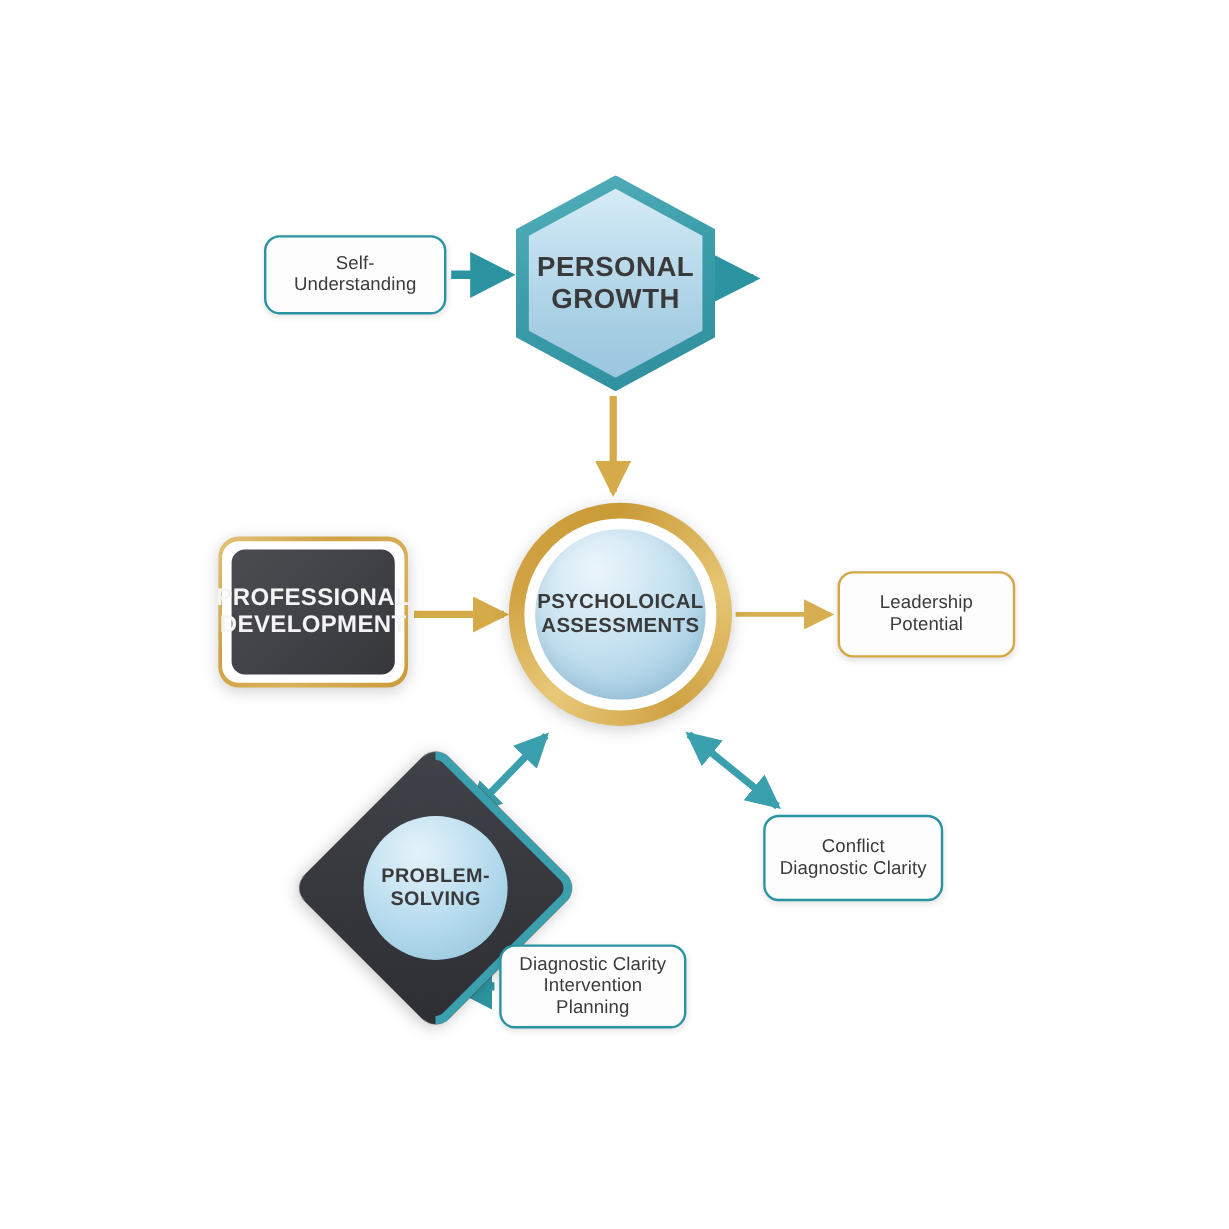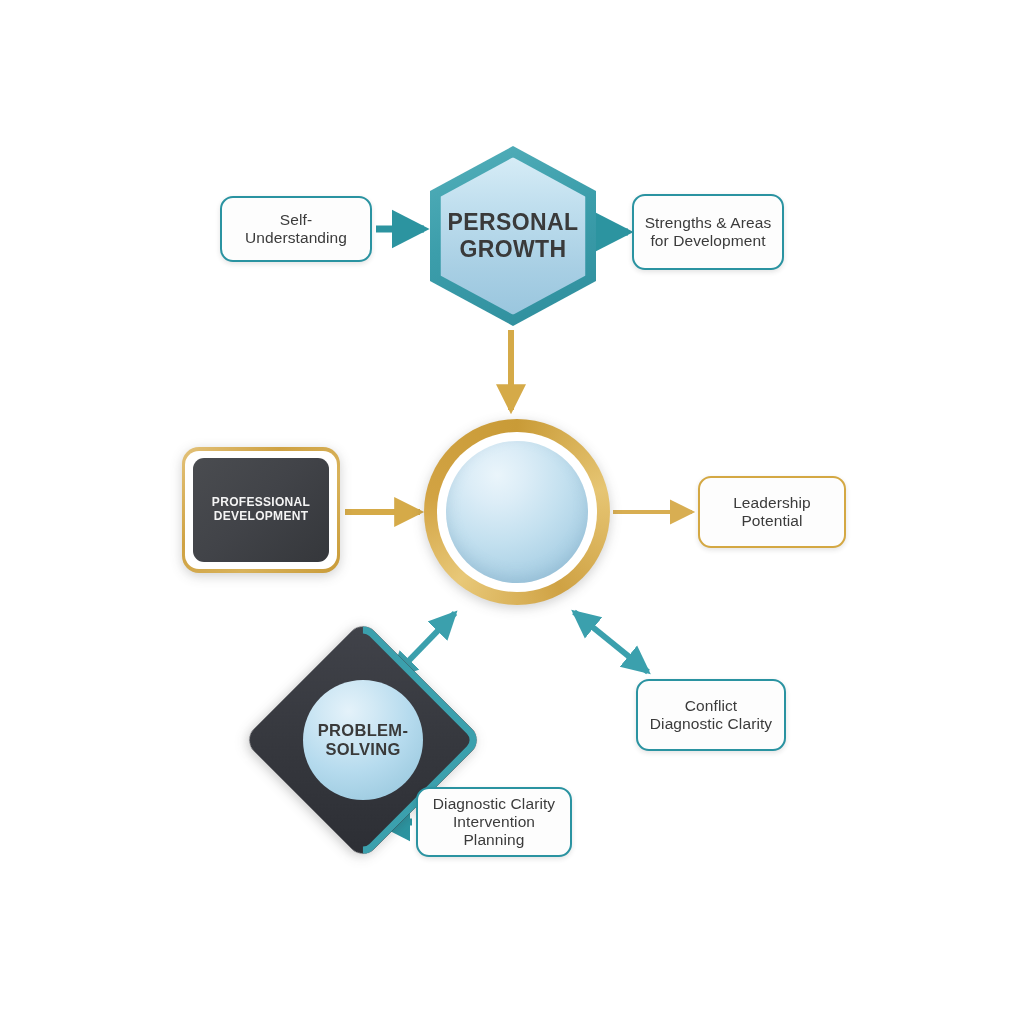--- a/index.html
+++ b/index.html
@@ -130,21 +130,21 @@
     border-radius: 14px;
     background: #ffffff;
   }
   .sq-dark {
     position: absolute; left: 11px; top: 11px; right: 11px; bottom: 11px;
     border-radius: 11px;
     background: linear-gradient(135deg, #4a4c50 0%, #414348 48%, #35373b 100%);
   }
   #box-professional-development .label {
     color: #f4f4f4;
-    font-size: 12px;
+    font-size: 20px;
     font-weight: 700;
     letter-spacing: .3px;
   }
 
   
   #diamond-problem-solving {
     left: 278px; top: 655px; width: 170px; height: 170px;
   }
   .dia-dark {
     position: absolute; left: 0; top: 0; width: 100%; height: 100%;
@@ -229,37 +229,35 @@
     <span class="label">Self-Understanding</span>
   </div>
 
   <div class="node" id="hex-personal-growth">
     <div class="hex-outer"></div>
     <div class="hex-inner"></div>
     <span class="label">PERSONAL
 GROWTH</span>
   </div>
 
-  <div class="node leafbox teal" id="box-strengths-areas">
-    <span class="label">Strengths &amp; Areas
-for Development</span>
-  </div>
 
   <div class="node" id="box-professional-development">
     <div class="sq-gold"></div>
     <div class="sq-white"></div>
     <div class="sq-dark"></div>
     <span class="label">PROFESSIONAL
 DEVELOPMENT</span>
   </div>
 
   <div class="node" id="circle-psych-assessments">
     <div class="ring-gold"></div>
     <div class="ring-white"></div>
     <div class="circle-fill"></div>
+    <span class="label">PSYCHOLOICAL
+ASSESSMENTS</span>
   </div>
 
   <div class="node leafbox gold" id="box-leadership-potential">
     <span class="label">Leadership
 Potential</span>
   </div>
 
   <div class="node" id="diamond-problem-solving">
     <div class="dia-dark"></div>
     <div class="dia-teal-edge"></div>

